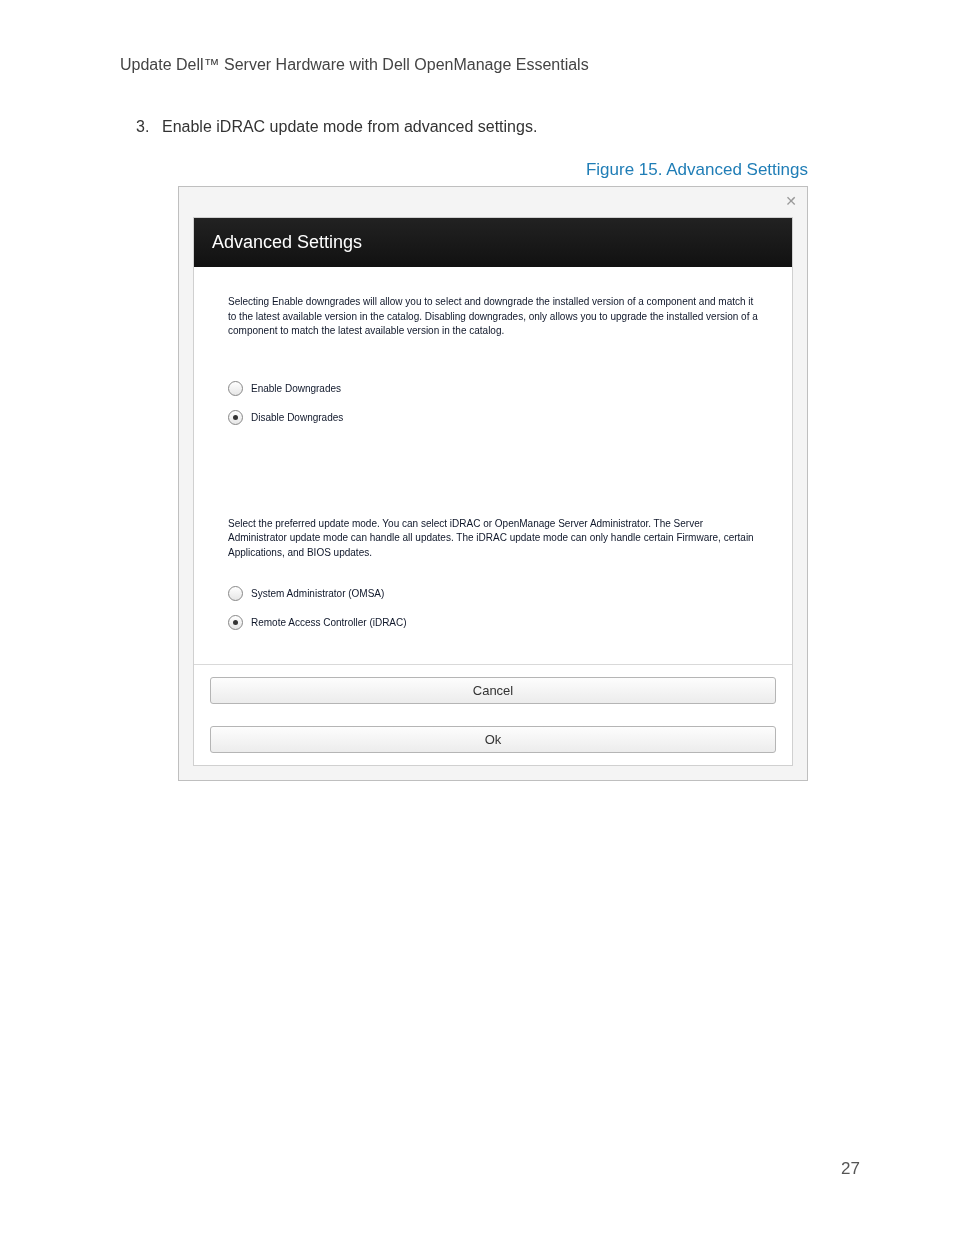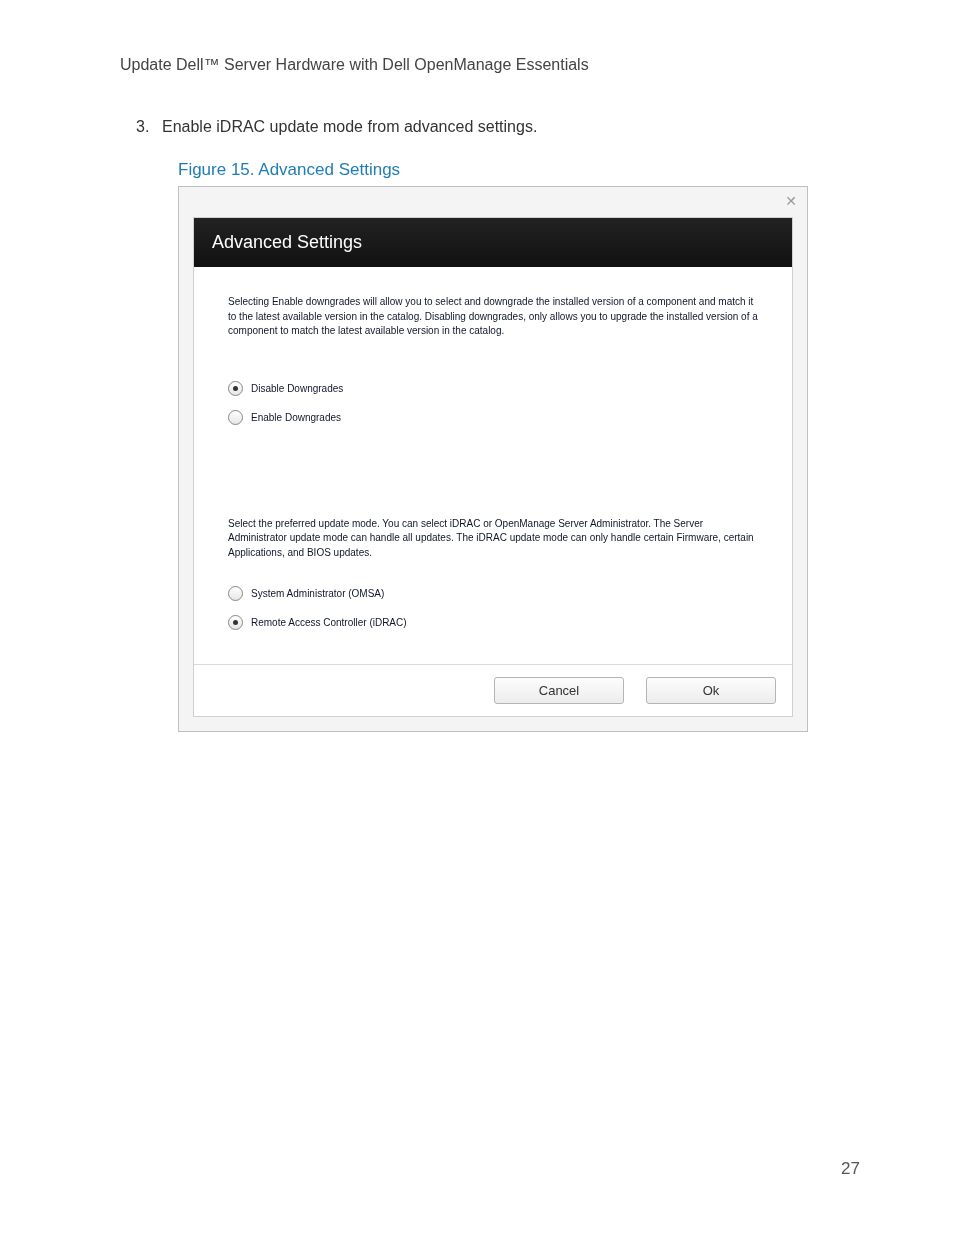--- a/index.html
+++ b/index.html
@@ -32,21 +32,21 @@
   .list-num { width: 26px; flex-shrink: 0; }
   .list-text { }
   .body-para {
     font-size: 16px;
     color: #333;
     margin: 0 0 26px 58px;
     line-height: 1.45;
   }
   .arrow { display:inline-block; padding: 0 3px; }
   .fig-caption {
-    text-align: left;
+    text-align: right;
     color: #1f7db6;
     font-size: 17px;
     margin-bottom: 6px;
   }
   .fig-wrap {
     margin-left: 58px;
     width: 630px;
   }
   .dialog-outer {
     border: 1px solid #bfbfbf;
@@ -114,20 +114,21 @@
   }
   .spacer-mid { height: 78px; }
   .dialog-buttons {
     border-top: 1px solid #d9d9d9;
     padding: 12px 16px;
     display: flex;
     justify-content: flex-end;
     gap: 22px;
     background: #fff;
     font-family: Tahoma, Verdana, Arial, sans-serif;
+    flex-direction: column;
   }
   .dlg-btn {
     min-width: 108px;
     padding: 5px 10px;
     font-size: 13px;
     text-align: center;
     border: 1px solid #b5b5b5;
     border-radius: 3px;
     background: linear-gradient(#fdfdfd, #ececec);
     color: #333;
@@ -160,28 +161,28 @@
       <div class="dialog-titlebar">
         <span class="close-x">✕</span>
       </div>
       <div class="dialog-inner">
         <div class="dialog-header">Advanced Settings</div>
         <div class="dialog-body">
 
           <div class="dlg-para">Selecting Enable downgrades will allow you to select and downgrade the installed version of a component and match it to the latest available version in the catalog. Disabling downgrades, only allows you to upgrade the installed version of a component to match the latest available version in the catalog.</div>
 
           <div class="radio-row">
+            <span class="radio-outer"></span>
+            <span>Enable Downgrades</span>
+          </div>
+          <div class="radio-row">
             <span class="radio-outer">
                 <span class="radio-dot"></span>
               </span>
             <span>Disable Downgrades</span>
-          </div>
-          <div class="radio-row">
-            <span class="radio-outer"></span>
-            <span>Enable Downgrades</span>
           </div>
 
           <div class="spacer-mid"></div>
 
           <div class="dlg-para" style="margin-bottom:26px;">Select the preferred update mode. You can select iDRAC or OpenManage Server Administrator. The Server Administrator update mode can handle all updates. The iDRAC update mode can only handle certain Firmware, certain Applications, and BIOS updates.</div>
 
           <div class="radio-row">
             <span class="radio-outer"></span>
             <span>System Administrator (OMSA)</span>
           </div>

